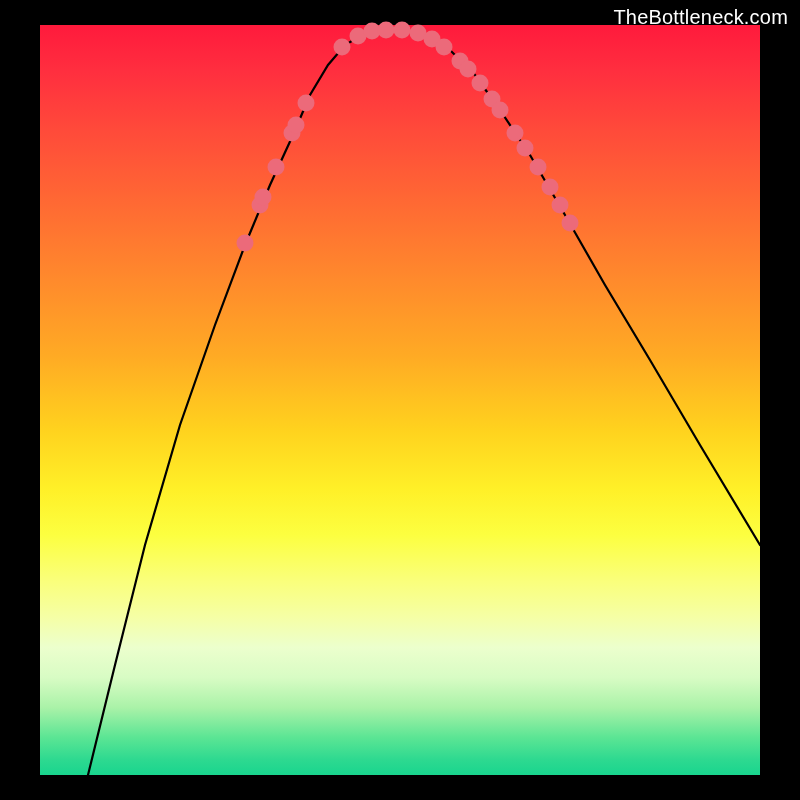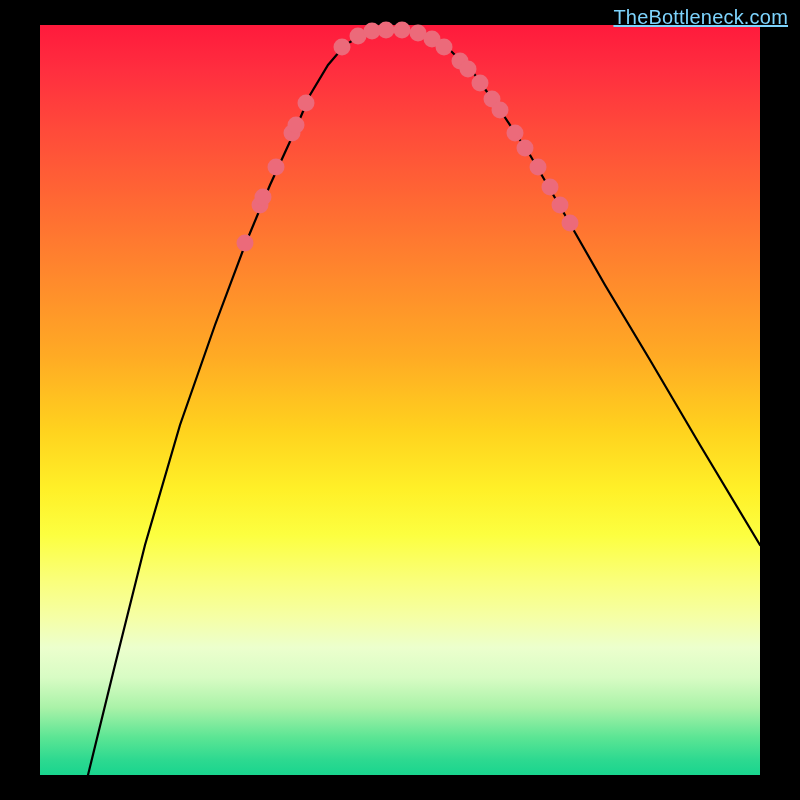--- a/index.html
+++ b/index.html
@@ -42,25 +42,24 @@
       #aaf2a8 91%,
       #5be594 95%,
       #2dd990 98%,
       #19d58e 100%
     );
   }
   .watermark {
     position: absolute;
     top: 6px;
     right: 12px;
-    color: #7dd3fc;
+    color: #ffffff;
     font-size: 20px;
     font-weight: 400;
     letter-spacing: 0.2px;
-    text-decoration: underline;
   }
   svg.curve {
     position: absolute;
     left: 40px;
     top: 25px;
     width: 720px;
     height: 750px;
     overflow: visible;
   }
 </style>

